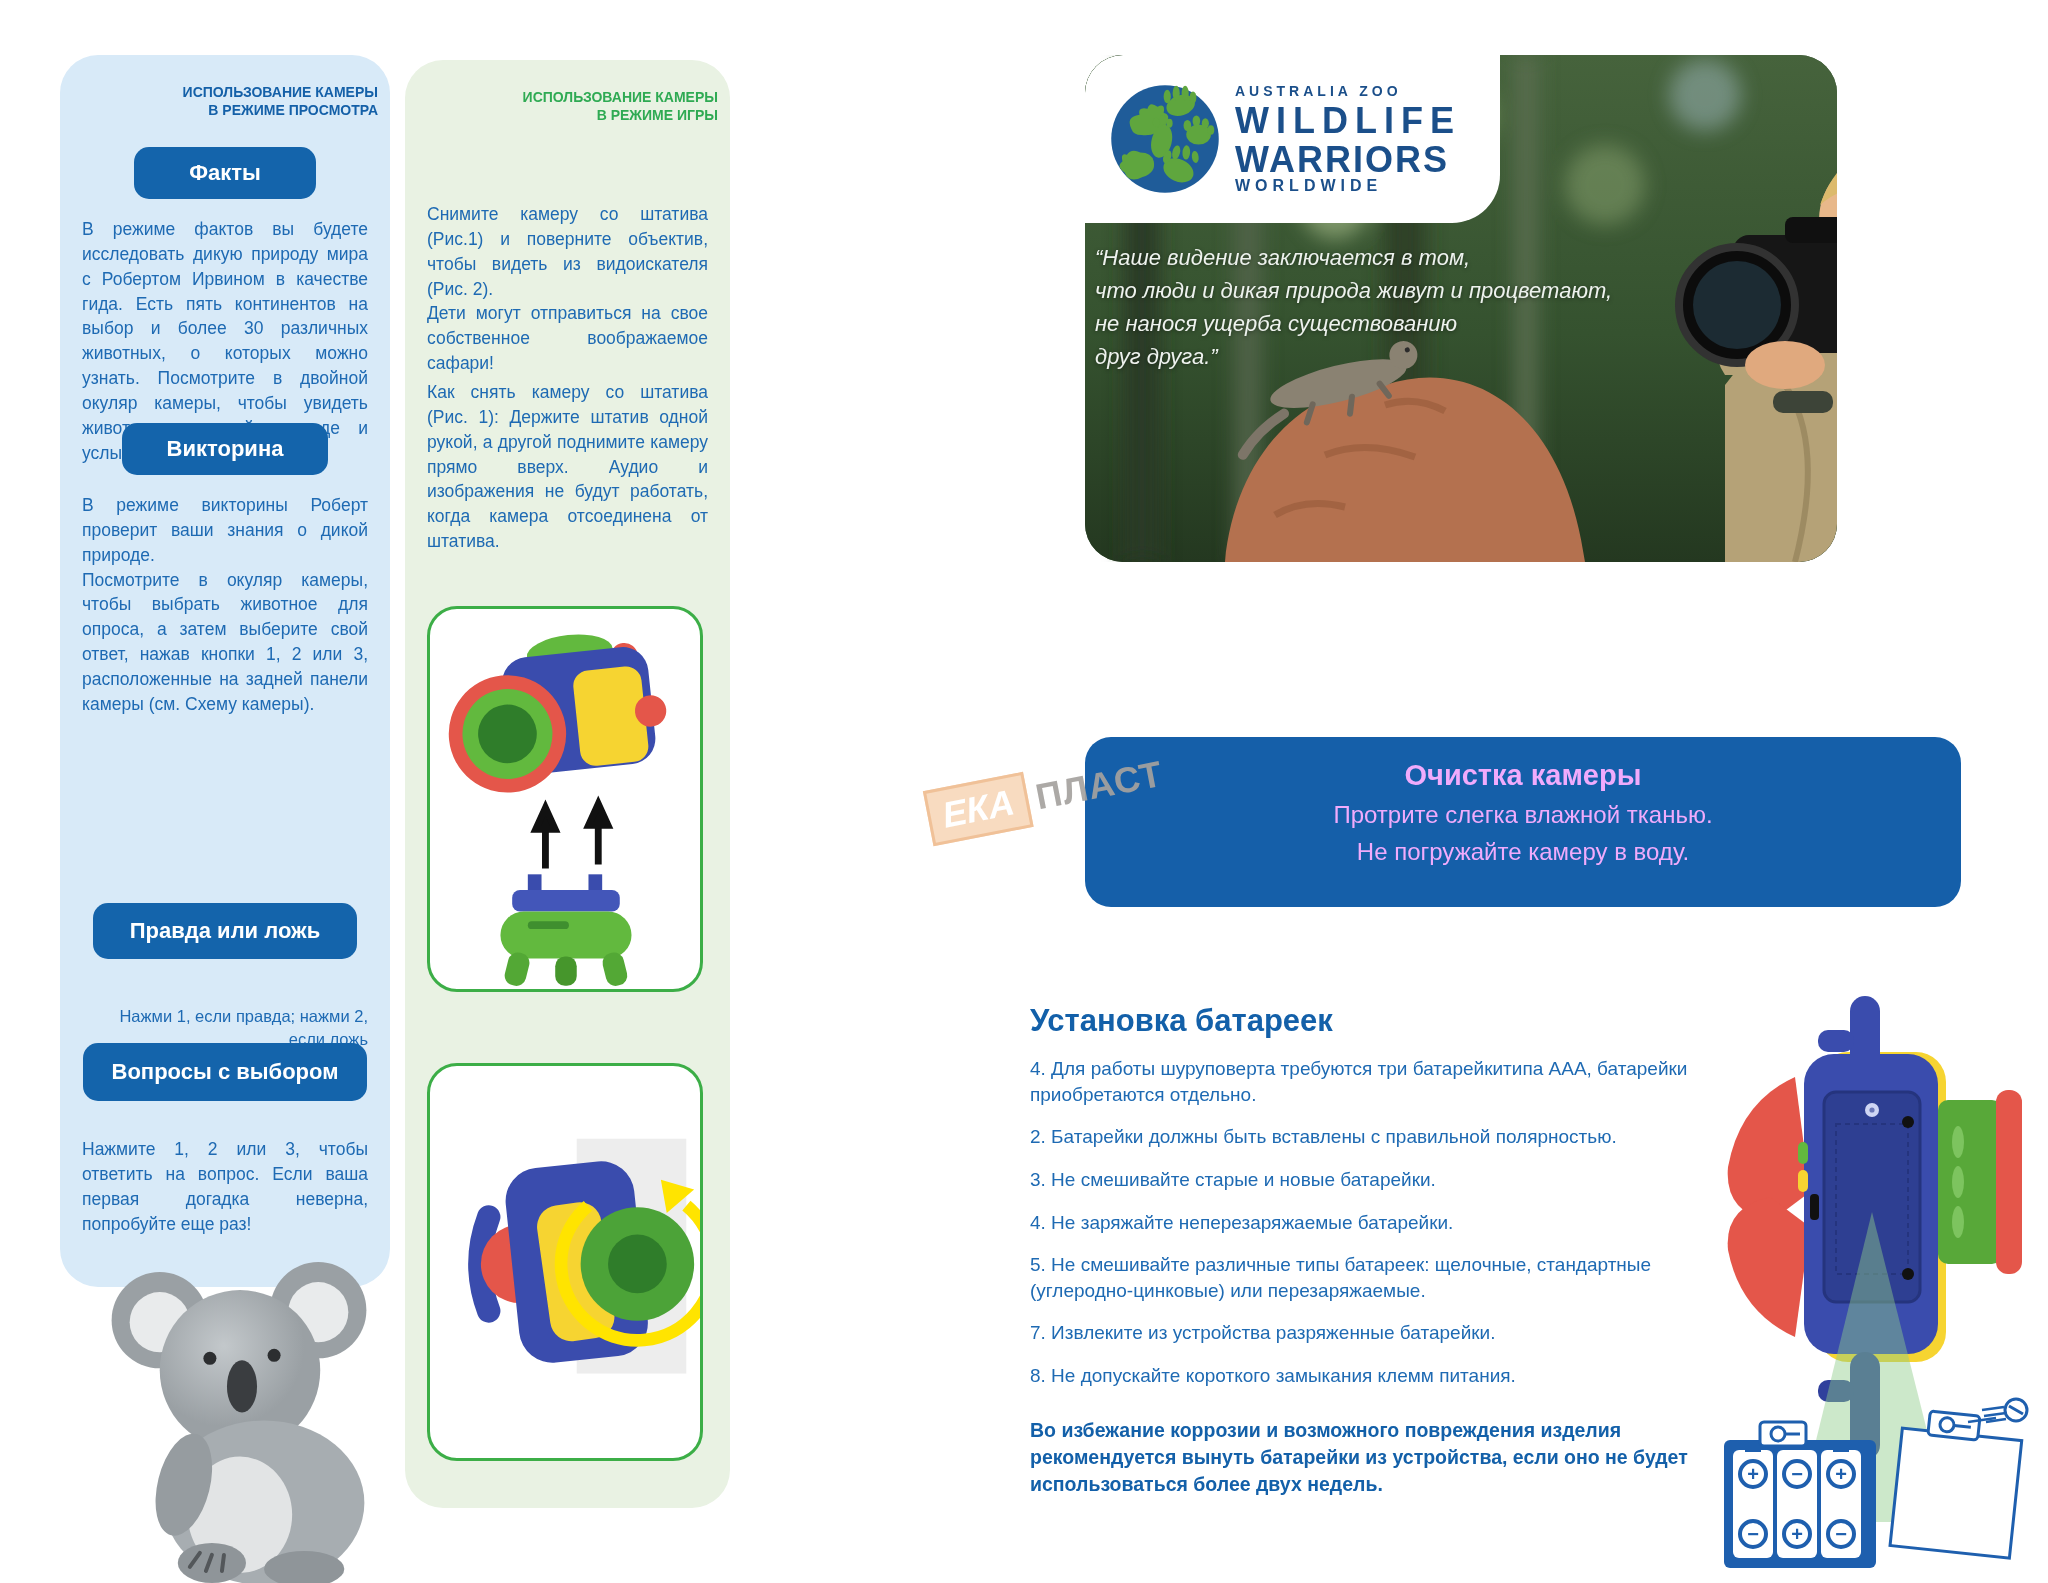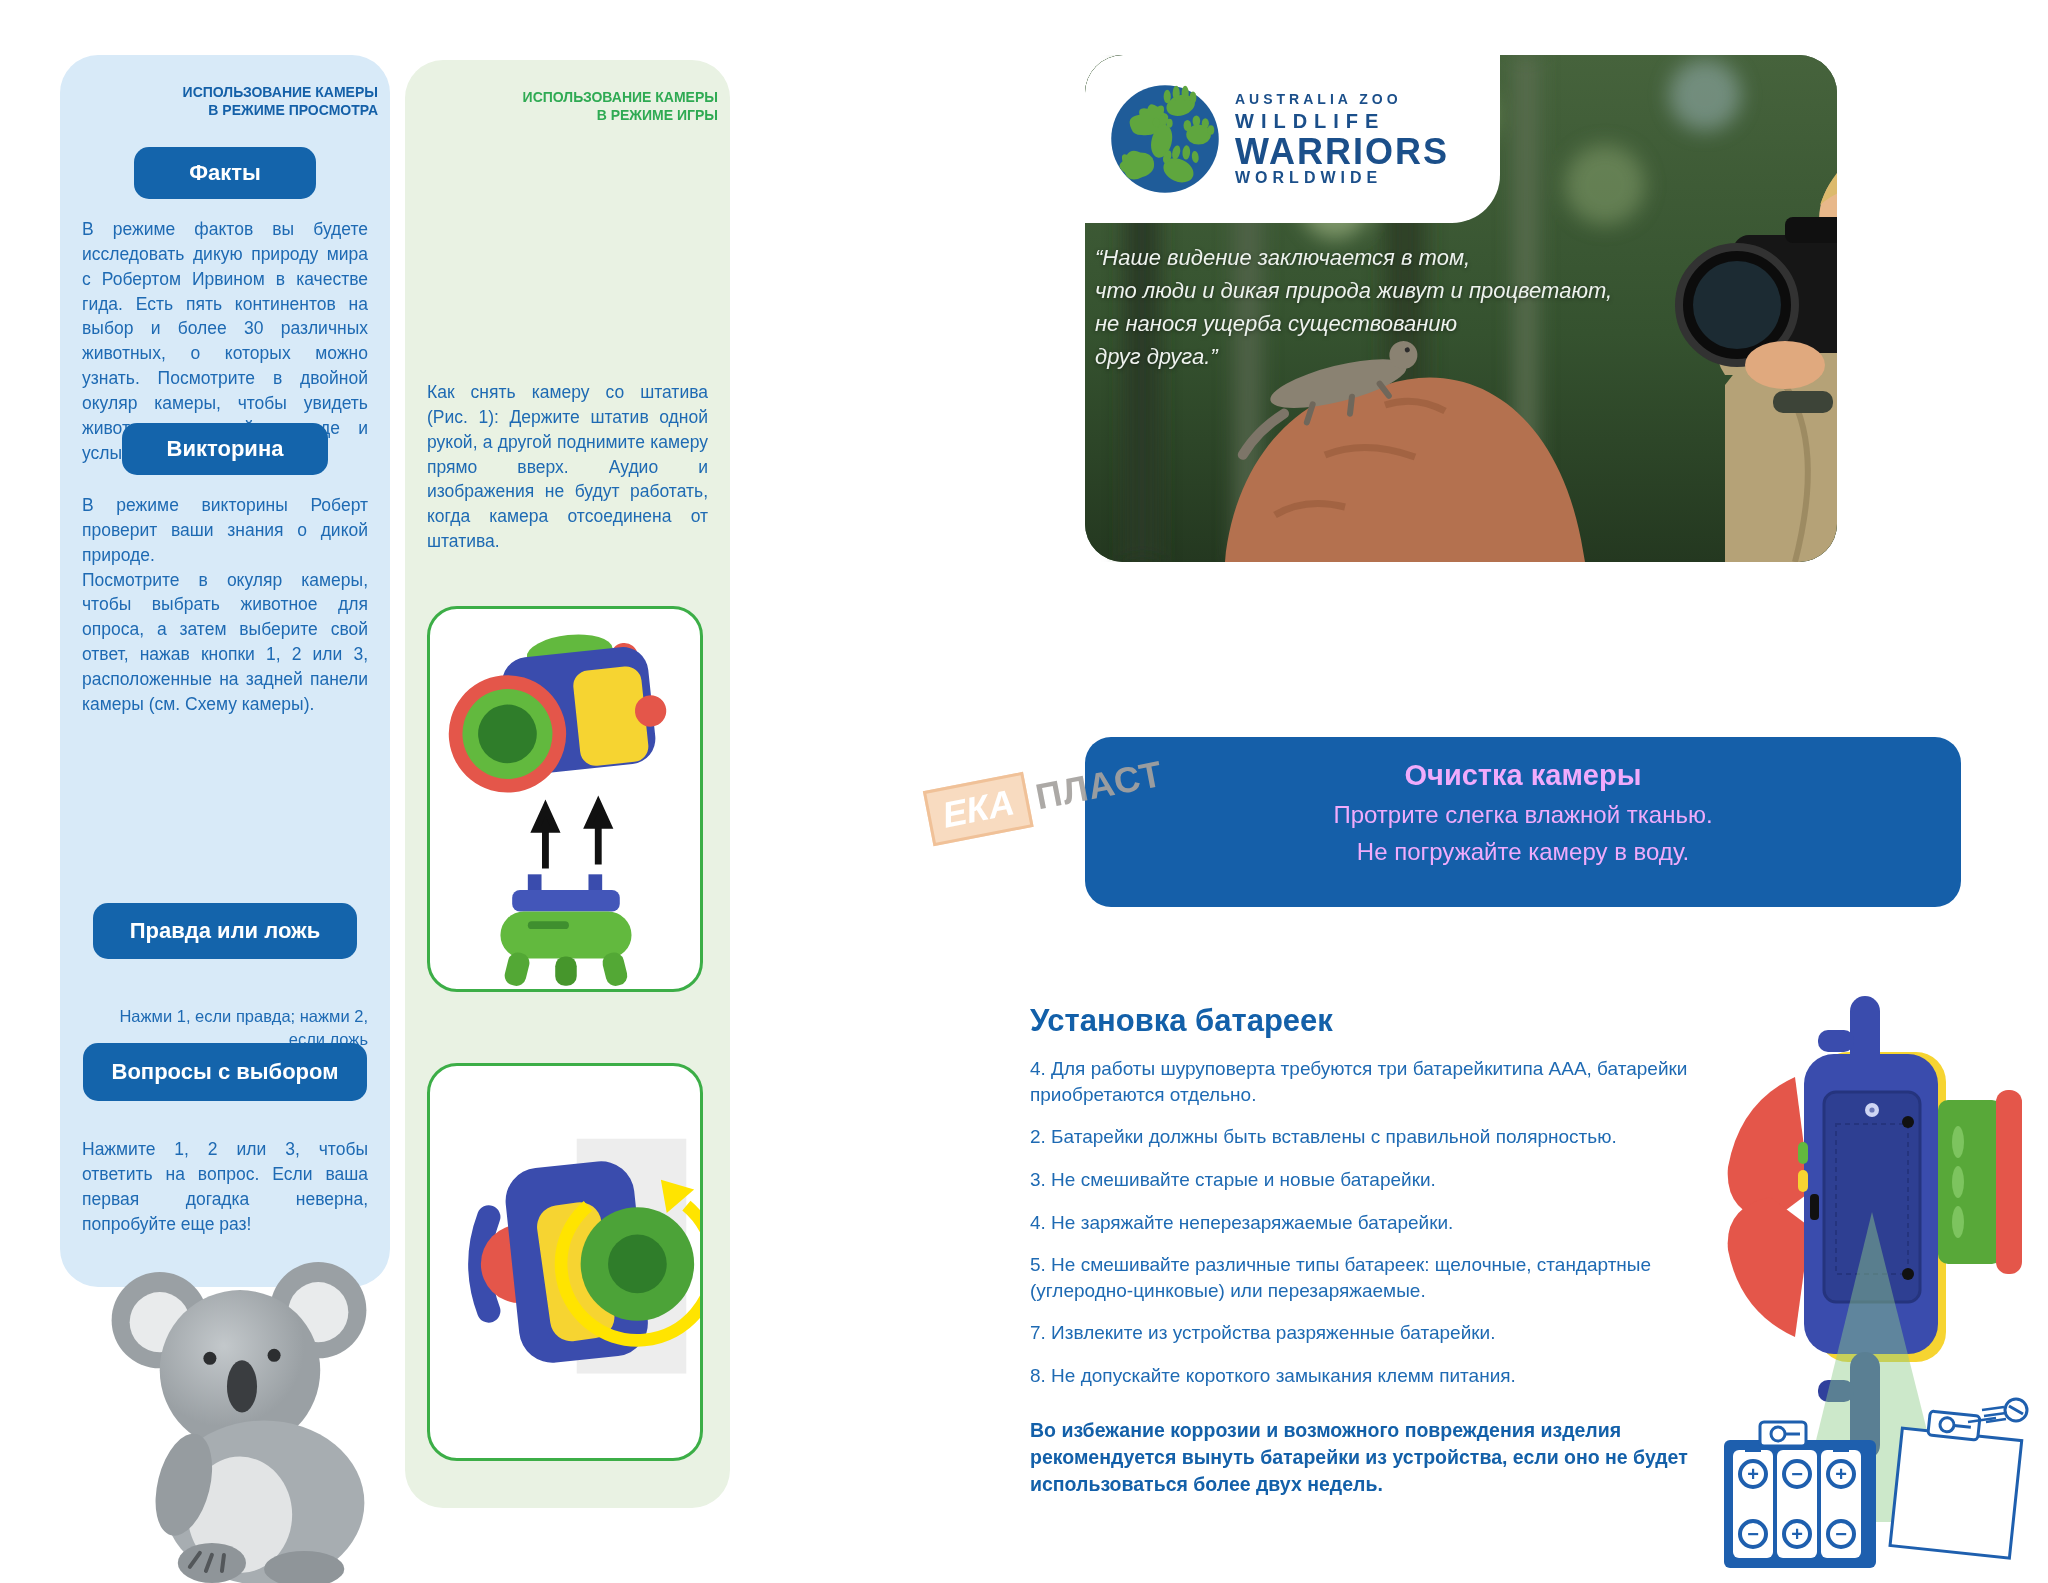--- a/index.html
+++ b/index.html
@@ -28,21 +28,21 @@
          overflow:hidden;}
 
   
   .photo{position:absolute;left:1085px;top:55px;width:752px;height:507px;
          border-radius:38px;overflow:hidden;background:#32502e;}
   .logo-plate{position:absolute;left:0;top:0;width:415px;height:168px;
               background:#ffffff;border-radius:38px 0 48px 0;display:flex;
               align-items:center;}
   .logo-text{margin-left:14px;color:#1b4f8a;line-height:1;}
   .lt1{font-size:14px;letter-spacing:4px;font-weight:bold;}
-  .lt2{font-size:20px;letter-spacing:7px;font-weight:bold;margin-top:5px;}
+  .lt2{font-size:36px;letter-spacing:7px;font-weight:bold;margin-top:5px;}
   .lt3{font-size:36px;letter-spacing:2px;font-weight:bold;margin-top:3px;}
   .lt4{font-size:16px;letter-spacing:5px;font-weight:bold;text-align:left;}
   .quote{position:absolute;left:10px;top:186px;width:590px;text-align:left;
          color:#eef2ee;font-style:italic;font-size:22px;line-height:1.5;
          text-shadow:0 1px 4px rgba(0,0,0,.45);}
 
   
   .clean-box{position:absolute;left:1085px;top:737px;width:876px;height:170px;
              background:#155fa9;border-radius:26px;color:#f0abfc;text-align:center;}
   .clean-title{margin-top:22px;font-size:29px;font-weight:bold;}
@@ -111,20 +111,22 @@
   <ellipse cx="92" cy="232" rx="26" ry="52" fill="#969ca0" transform="rotate(14 92 232)"></ellipse>
   <ellipse cx="120" cy="310" rx="34" ry="20" fill="#8f9599"></ellipse>
   <ellipse cx="212" cy="316" rx="40" ry="18" fill="#8f9599"></ellipse>
   <path d="M108 300 l-10 14 M120 302 l-6 16 M132 302 l-2 16" stroke="#53575a" stroke-width="4" fill="none" stroke-linecap="round"></path>
 </svg>
 
 <div class="panel-mid">
   <div class="panel-title title-green preline" style="top:28px;">ИСПОЛЬЗОВАНИЕ КАМЕРЫ
 В РЕЖИМЕ ИГРЫ</div>
 
+  <div class="p-blue preline" style="top:142px;">Снимите камеру со штатива (Рис.1) и поверните объектив, чтобы видеть из видоискателя (Рис. 2).
+Дети могут отправиться на свое собственное воображаемое сафари!</div>
 
   <div class="p-blue" style="top:320px;">Как снять камеру со штатива (Рис. 1): Держите штатив одной рукой, а другой поднимите камеру прямо вверх. Аудио и изображения не будут работать, когда камера отсоединена от штатива.</div>
 
   <div class="frame" style="top:546px;height:386px;">
     <svg viewBox="0 0 276 382" width="270" height="380">
       <g transform="rotate(-6 140 110)">
         <ellipse cx="150" cy="42" rx="44" ry="18" fill="#62b93e"></ellipse>
         <circle cx="205" cy="52" r="14" fill="#e4564a"></circle>
         <rect x="78" y="42" width="150" height="120" rx="26" fill="#3a4cad"></rect>
         <rect x="150" y="62" width="70" height="98" rx="16" fill="#f6d431"></rect>

